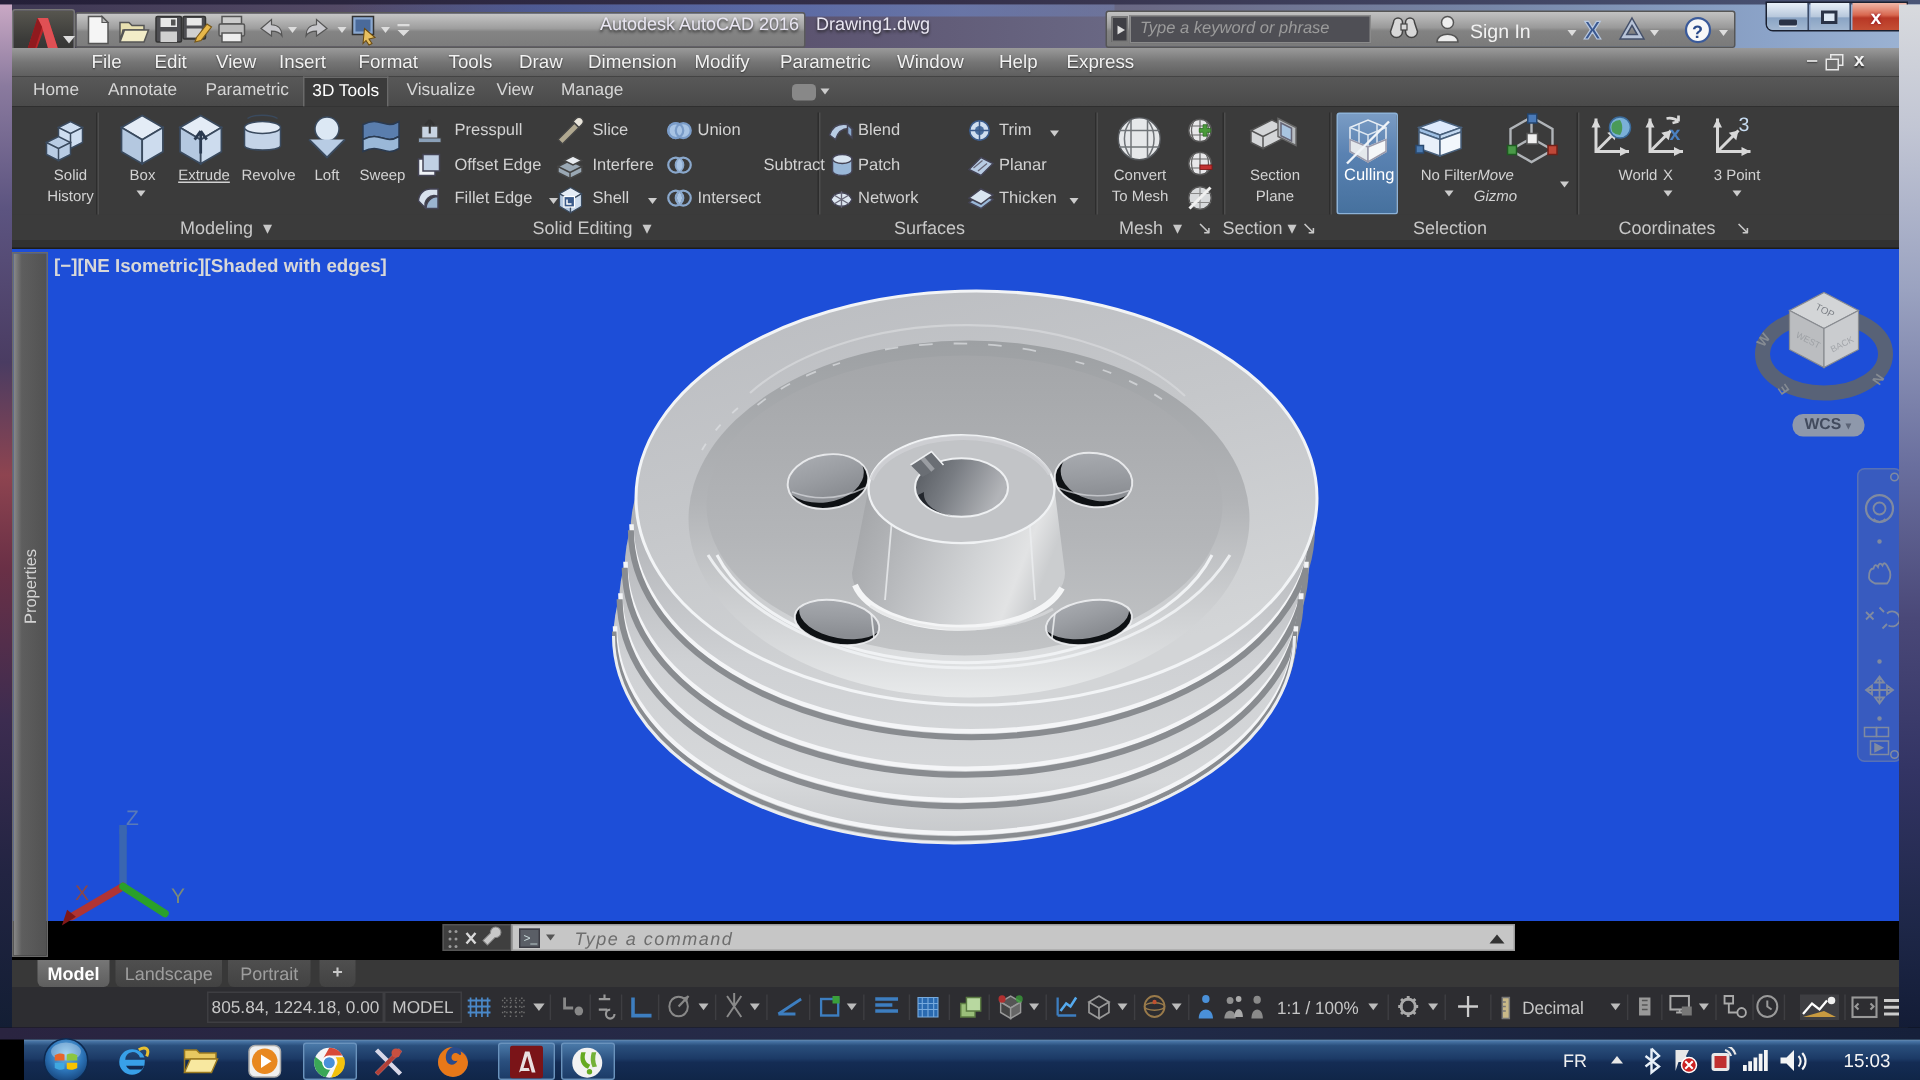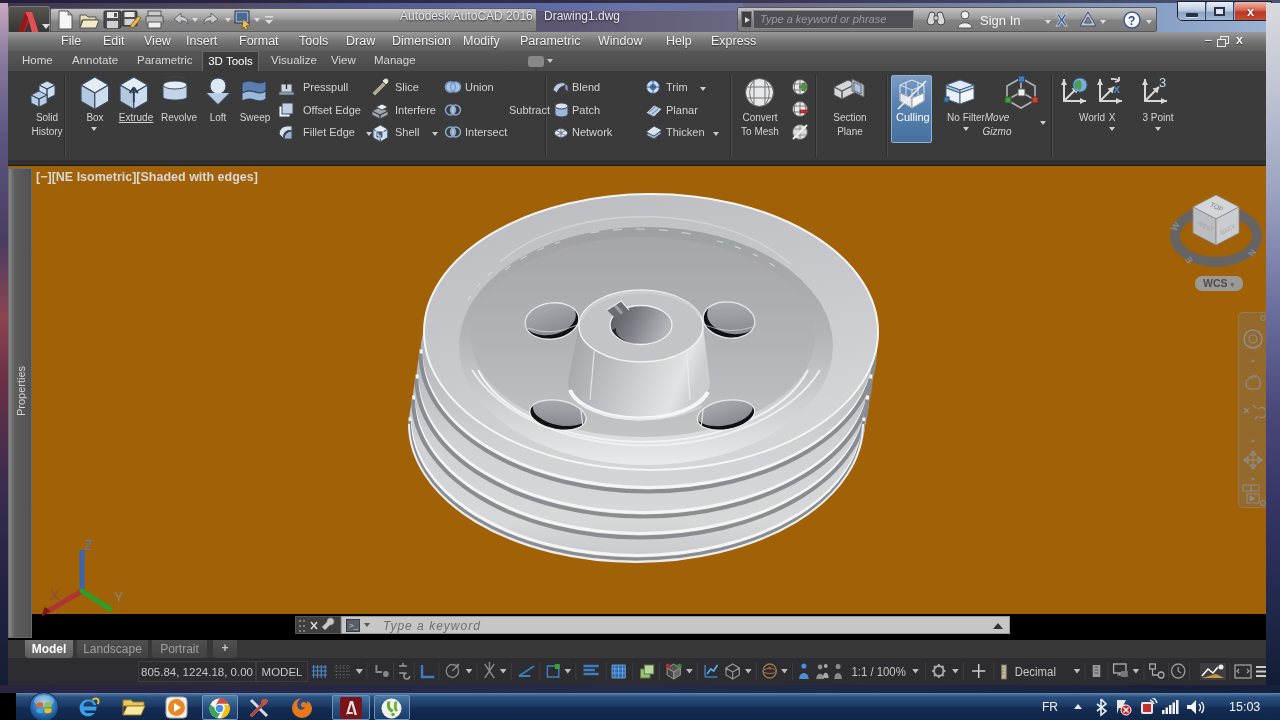--- a/index.html
+++ b/index.html
@@ -25,21 +25,21 @@
 .rtab{position:absolute;top:3px;color:#d6d6d6;font-size:11.5px;}
 #activetab{left:194px;top:0px;width:57px;height:20px;background:#3b3b3b;border:1px solid #6a6a6a;border-bottom:none;color:#fff;text-align:center;font-size:11.5px;padding-top:3px;}
 
 #ribbon{left:8px;top:71px;width:1264px;height:89px;background:#3b3b3b;}
 #ribbonlbl{left:8px;top:143px;width:1264px;height:17px;background:#3b3b3b;}
 .plabel{position:absolute;top:2px;color:#c8c8c8;font-size:12px;white-space:nowrap;}
 .rlbl{position:absolute;color:#d2d2d2;font-size:11px;white-space:nowrap;}
 .rlbl2{position:absolute;color:#d2d2d2;font-size:10px;line-height:14px;white-space:nowrap;text-align:center;}
 #ribbonedge{left:8px;top:160px;width:1264px;height:6px;background:#313131;border-bottom:1px solid #1c1c1c;}
 
-#canvas{left:8px;top:166px;width:1258px;height:448px;background:#a16207;}
+#canvas{left:8px;top:166px;width:1258px;height:448px;background:#1d4ed8;}
 #propstrip{left:0px;top:2px;width:24px;height:470px;background:linear-gradient(to right,#8a8a8a,#5e5e5e 25%,#525252);border:1px solid #6a6a6a;}
 #vplabel{left:28px;top:4px;color:#d8d8d8;font-size:12.5px;font-weight:bold;}
 
 #cmdbar{left:287px;top:450px;width:715px;height:18px;}
 #cmdleft{position:absolute;left:0;top:0;width:46px;height:18px;background:#3f3f3f;border:1px solid #555;}
 #cmdfield{position:absolute;left:46px;top:0;width:669px;height:18px;background:#c6c6c6;border:1px solid #9a9a9a;}
 
 #mtabs{left:8px;top:640px;width:1264px;height:18px;background:#383838;}
 .mtab{position:absolute;top:0;height:18px;font-size:12px;text-align:center;border-radius:0 0 4px 4px;}
 #statusbar{left:8px;top:658px;width:1264px;height:27px;background:#2d2d31;}
@@ -431,20 +431,29 @@
     <div class="rlbl2" style="left:930px;top:40px;width:56px;">No Filter</div>
     <div class="abs" style="left:955px;top:56px;width:0;height:0;border-left:3.5px solid transparent;border-right:3.5px solid transparent;border-top:4px solid #ccc;"></div>
     <div class="rlbl2" style="left:965px;top:40px;width:48px;font-style:italic;">Move<br>Gizmo</div>
     <div class="abs" style="left:1032px;top:50px;width:0;height:0;border-left:3.5px solid transparent;border-right:3.5px solid transparent;border-top:4px solid #ccc;"></div>
     <div class="rlbl2" style="left:1046px;top:40px;width:44px;margin-left:16px;">World</div>
     <div class="rlbl2" style="left:1082px;top:40px;width:44px;">X</div>
     <div class="abs" style="left:1101px;top:56px;width:0;height:0;border-left:3.5px solid transparent;border-right:3.5px solid transparent;border-top:4px solid #ccc;"></div>
     <div class="rlbl2" style="left:1126px;top:40px;width:48px;">3 Point</div>
     <div class="abs" style="left:1147px;top:56px;width:0;height:0;border-left:3.5px solid transparent;border-right:3.5px solid transparent;border-top:4px solid #ccc;"></div>
   </div>
+  <div class="abs" id="ribbonlbl">
+    <div class="plabel" style="left:112px;">Modeling&nbsp;&nbsp;▾</div>
+    <div class="plabel" style="left:347px;">Solid Editing&nbsp;&nbsp;▾</div>
+    <div class="plabel" style="left:588px;">Surfaces</div>
+    <div class="plabel" style="left:738px;">Mesh&nbsp;&nbsp;▾&nbsp;&nbsp;&nbsp;↘</div>
+    <div class="plabel" style="left:807px;">Section&nbsp;▾&nbsp;↘</div>
+    <div class="plabel" style="left:934px;">Selection</div>
+    <div class="plabel" style="left:1071px;">Coordinates&nbsp;&nbsp;&nbsp;&nbsp;↘</div>
+  </div>
   <div class="abs" id="ribbonedge"></div>
   <div class="abs" id="canvas">
     <div class="abs" id="propstrip">
         <div style="position:absolute;left:-28px;top:215px;width:80px;height:14px;line-height:14px;color:#d2d2d2;font-size:11px;text-align:center;transform:rotate(-90deg);white-space:nowrap;">Properties</div>
       </div>
     <div class="abs" id="vplabel">[−][NE Isometric][Shaded with edges]</div>
     <svg class="abs" style="left:0;top:0;" width="1258" height="474" viewBox="8 166 1258 474">
       <defs>
         <linearGradient id="sideG" gradientUnits="userSpaceOnUse" x1="0" y1="340" x2="0" y2="565">
           <stop offset="0" stop-color="#b0b2b6"></stop>
@@ -643,21 +652,21 @@
             </g>
           <path d="M15 5 l6 7 M21 5 l-6 7" stroke="#d8d8d8" stroke-width="1.6"></path>
           <path d="M29 13 l5 -5 a3.5 3.5 0 1 0 -3 -3 l-5 5 z" fill="#c8c8c8" stroke="#888" stroke-width="0.7"></path>
         </svg>
       </div>
       <div id="cmdfield">
         <div style="position:absolute;left:4px;top:2px;width:14px;height:13px;background:#5a5e66;border:1px solid #3c3c44;">
             <span style="color:#cdd;font-size:8px;position:absolute;left:2px;top:1px;">&gt;_</span>
           </div>
         <div style="position:absolute;left:22px;top:6px;width:0;height:0;border-left:3.5px solid transparent;border-right:3.5px solid transparent;border-top:4px solid #555;"></div>
-        <div style="position:absolute;left:41px;top:2px;color:#6e6e6e;font-size:12px;font-style:italic;letter-spacing:1px;">Type a keyword</div>
+        <div style="position:absolute;left:41px;top:2px;color:#6e6e6e;font-size:12px;font-style:italic;letter-spacing:1px;">Type a command</div>
         <div style="position:absolute;right:6px;top:6px;width:0;height:0;border-left:5px solid transparent;border-right:5px solid transparent;border-bottom:6px solid #333;"></div>
       </div>
     </div>
   </div>
   <div class="abs" id="mtabs">
     <div class="mtab" style="left:17px;width:48px;background:linear-gradient(#767676,#5e5e5e);color:#fff;font-weight:bold;padding-top:2px;">Model</div>
     <div class="mtab" style="left:69px;width:71px;background:linear-gradient(#4f4f4f,#424242);color:#9e9e9e;padding-top:2px;">Landscape</div>
     <div class="mtab" style="left:144px;width:55px;background:linear-gradient(#4f4f4f,#424242);color:#9e9e9e;padding-top:2px;">Portrait</div>
     <div class="mtab" style="left:205px;width:24px;background:linear-gradient(#4f4f4f,#424242);color:#c8c8c8;font-weight:bold;padding-top:1px;">+</div>
   </div>

